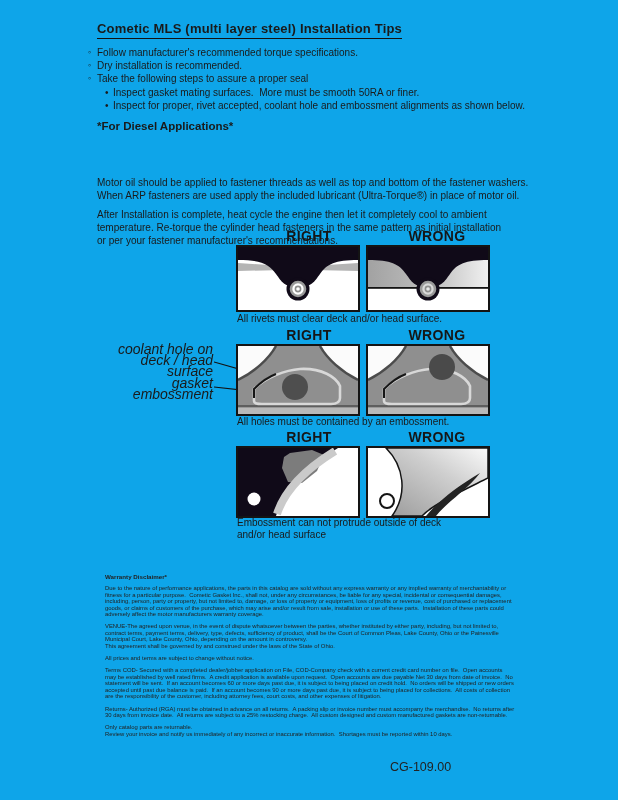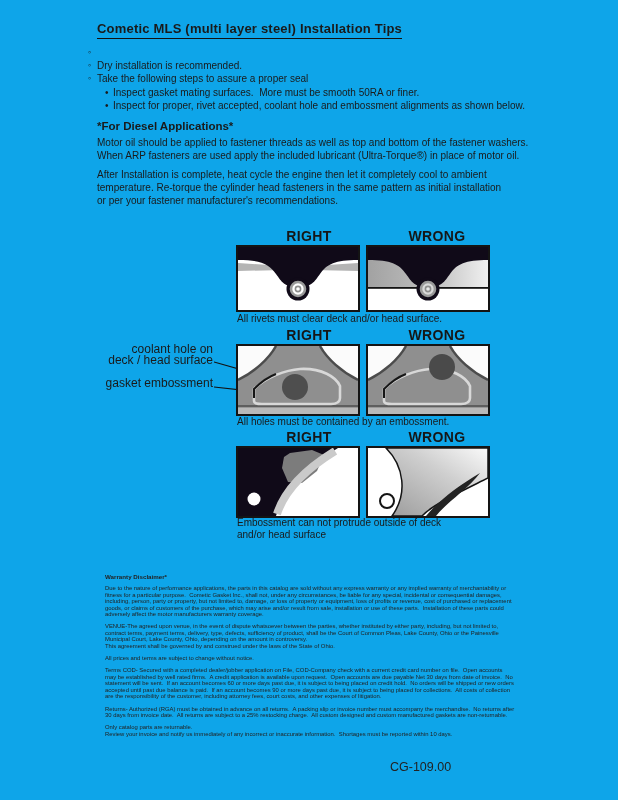--- a/index.html
+++ b/index.html
@@ -15,57 +15,58 @@
     border-bottom:1.6px solid #111; padding-bottom:2px;
   }
 
   .bullets { position:absolute; left:88px; top:46px; font-size:10px; line-height:13.2px; }
   .brow { display:flex; }
   .brow .mk { width:9px; flex:0 0 9px; font-size:9px; }
   .brow.sub { margin-left:17px; }
   .brow.sub .mk { width:8px; flex:0 0 8px; font-size:10px; }
 
   .diesel-h { position:absolute; left:97px; top:120px; font-size:11.5px; font-weight:bold; }
-  .para { position:absolute; left:97px; width:440px; font-size:10px; line-height:13px; }
+  .para { position:absolute; left:97px; width:440px; font-size:10px; line-height:13px;margin-top:40px; }
   .p1 { top:136px; }
   .p2 { top:168px; }
   .p3 { top:210px; }
 
   .dlabels { position:absolute; left:248px; width:250px; display:flex; gap:6px; }
   .dlabels span { width:122px; text-align:center; font-size:14px; font-weight:bold; letter-spacing:0.4px; color:#161616; }
   .dl1 { top:228px; } .dl2 { top:327px; } .dl3 { top:429px; }
 
   .dboxes { position:absolute; left:236px; display:flex; gap:6px; }
   .db1 { top:245px; } .db2 { top:344px; } .db3 { top:446px; }
   .box { width:120px; border:2px solid #141414; background:#fff; font-size:0; line-height:0; }
 
   .caption { position:absolute; left:237px; font-size:10px; line-height:12px; }
   .c1 { top:313px; } .c2 { top:416px; } .c3 { top:517px; }
 
-  .callout { position:absolute; text-align:right; font-size:12px; line-height:11px; }
+  .callout { position:absolute; text-align:right; font-size:14px; line-height:11px;font-style:italic; }
   .co1 { left:108px; width:105px; top:344px; }
   .co2 { left:88px;  width:125px; top:378px; }
   .callout-lines { position:absolute; left:214px; top:357px; }
 
   .legal { position:absolute; left:105px; top:574px; width:410px; font-size:5.9px; line-height:6.4px; color:#222; }
   .legal .lh { font-weight:bold; font-size:6.2px; margin:0 0 5px 0; }
   .legal p { margin:0 0 6px 0; white-space:pre-wrap; }
 
   .pagenum { position:absolute; left:390px; top:760px; font-size:12.5px; color:#222; }
 </style>
 </head>
 <body>
 
 <div class="page">
 
   <div class="title t">Cometic MLS (multi layer steel) Installation Tips</div>
 
   <div class="bullets">
     <div class="brow">
       <span class="mk">◦</span>
+      <span class="t">Follow manufacturer's recommended torque specifications.</span>
     </div>
     <div class="brow">
       <span class="mk">◦</span>
       <span class="t">Dry installation is recommended.</span>
     </div>
     <div class="brow">
       <span class="mk">◦</span>
       <span class="t">Take the following steps to assure a proper seal</span>
     </div>
     <div class="brow sub">

